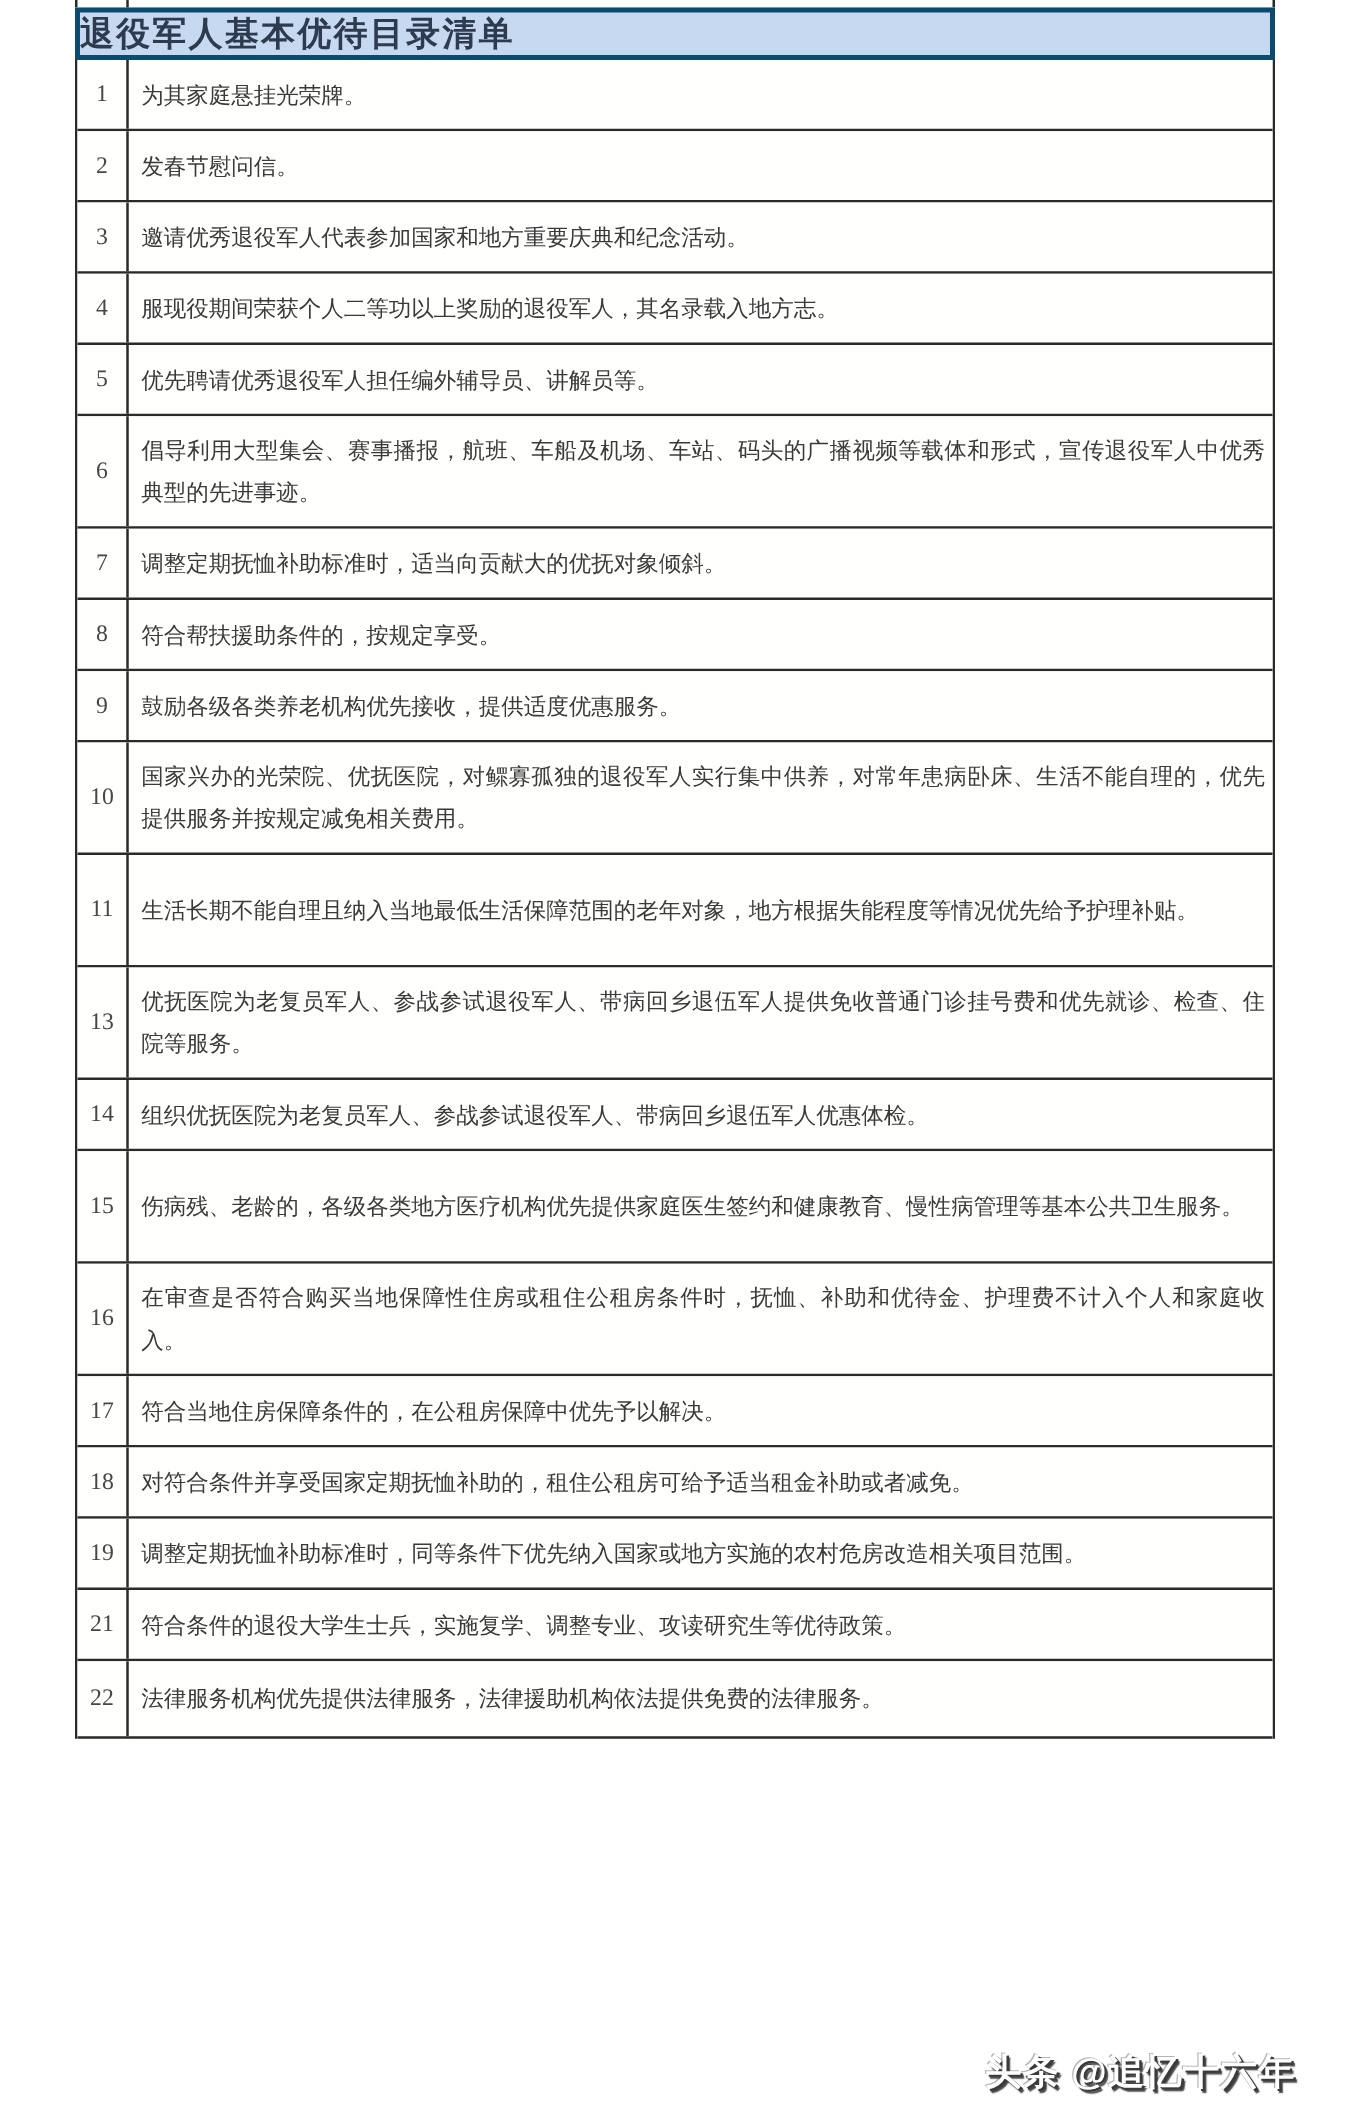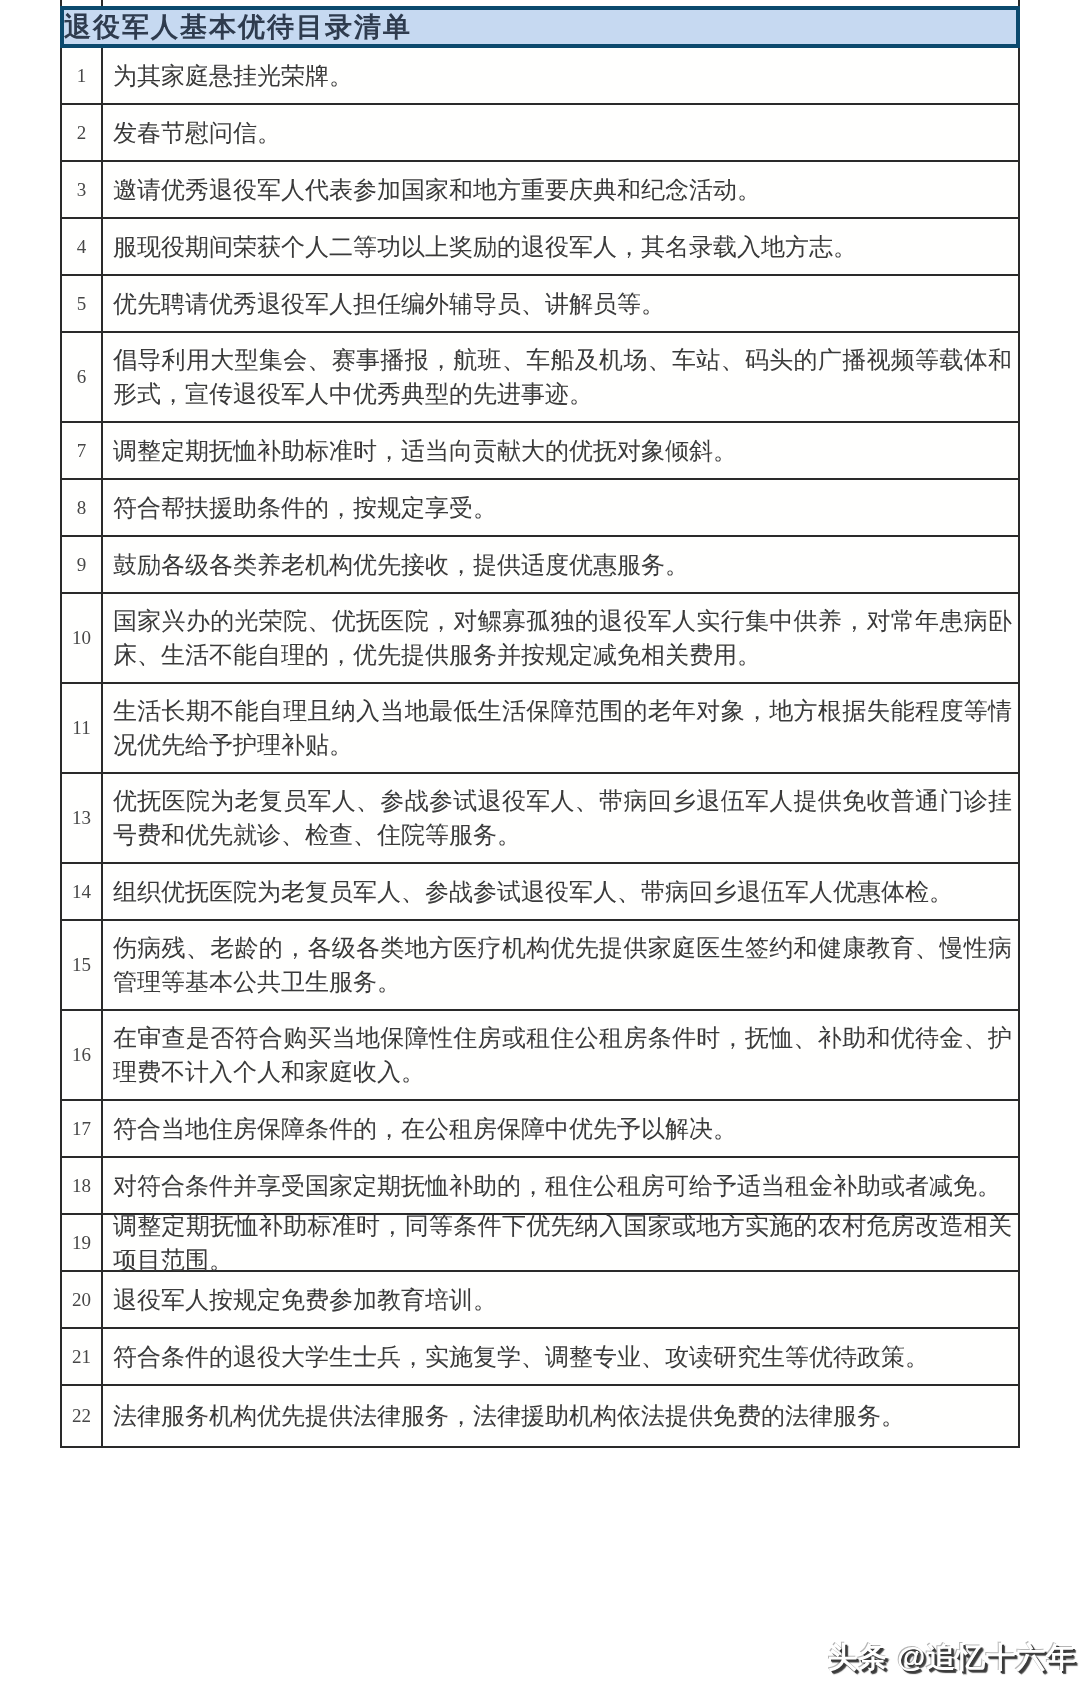--- a/index.html
+++ b/index.html
@@ -74,29 +74,29 @@
     color: #474747;
   }
   .row .txt {
     flex: 1;
     display: flex;
     align-items: center;
     box-sizing: border-box;
     padding: 0 6px 0 10px;
   }
   .row .txt span {
-    font-size: 24px;
+    font-size: 18px;
     line-height: 34px;
     color: #3a3a3a;
     text-align: justify;
   }
 
   .watermark {
     position: absolute;
-    left: 828px;
+    left: 788px;
     top: 1638px;
     font-family: "Liberation Sans", sans-serif;
     font-weight: bold;
     font-size: 29px;
     letter-spacing: 1px;
     color: #ffffff;
     text-shadow:
       2px 2px 0 #3b3b3b,
       3px 3px 1px rgba(40,40,40,0.85),
       -1px -1px 0 rgba(70,70,70,0.4);
@@ -221,26 +221,20 @@
             <span>对符合条件并享受国家定期抚恤补助的，租住公租房可给予适当租金补助或者减免。</span>
           </div>
         </div>
         <div class="row">
           <div class="num">19</div>
           <div class="txt">
             <span>调整定期抚恤补助标准时，同等条件下优先纳入国家或地方实施的农村危房改造相关项目范围。</span>
           </div>
         </div>
         <div class="row">
-          <div class="num">20</div>
-          <div class="txt">
-            <span>退役军人按规定免费参加教育培训。</span>
-          </div>
-        </div>
-        <div class="row">
           <div class="num">21</div>
           <div class="txt">
             <span>符合条件的退役大学生士兵，实施复学、调整专业、攻读研究生等优待政策。</span>
           </div>
         </div>
         <div class="row">
           <div class="num">22</div>
           <div class="txt">
             <span>法律服务机构优先提供法律服务，法律援助机构依法提供免费的法律服务。</span>
           </div>

